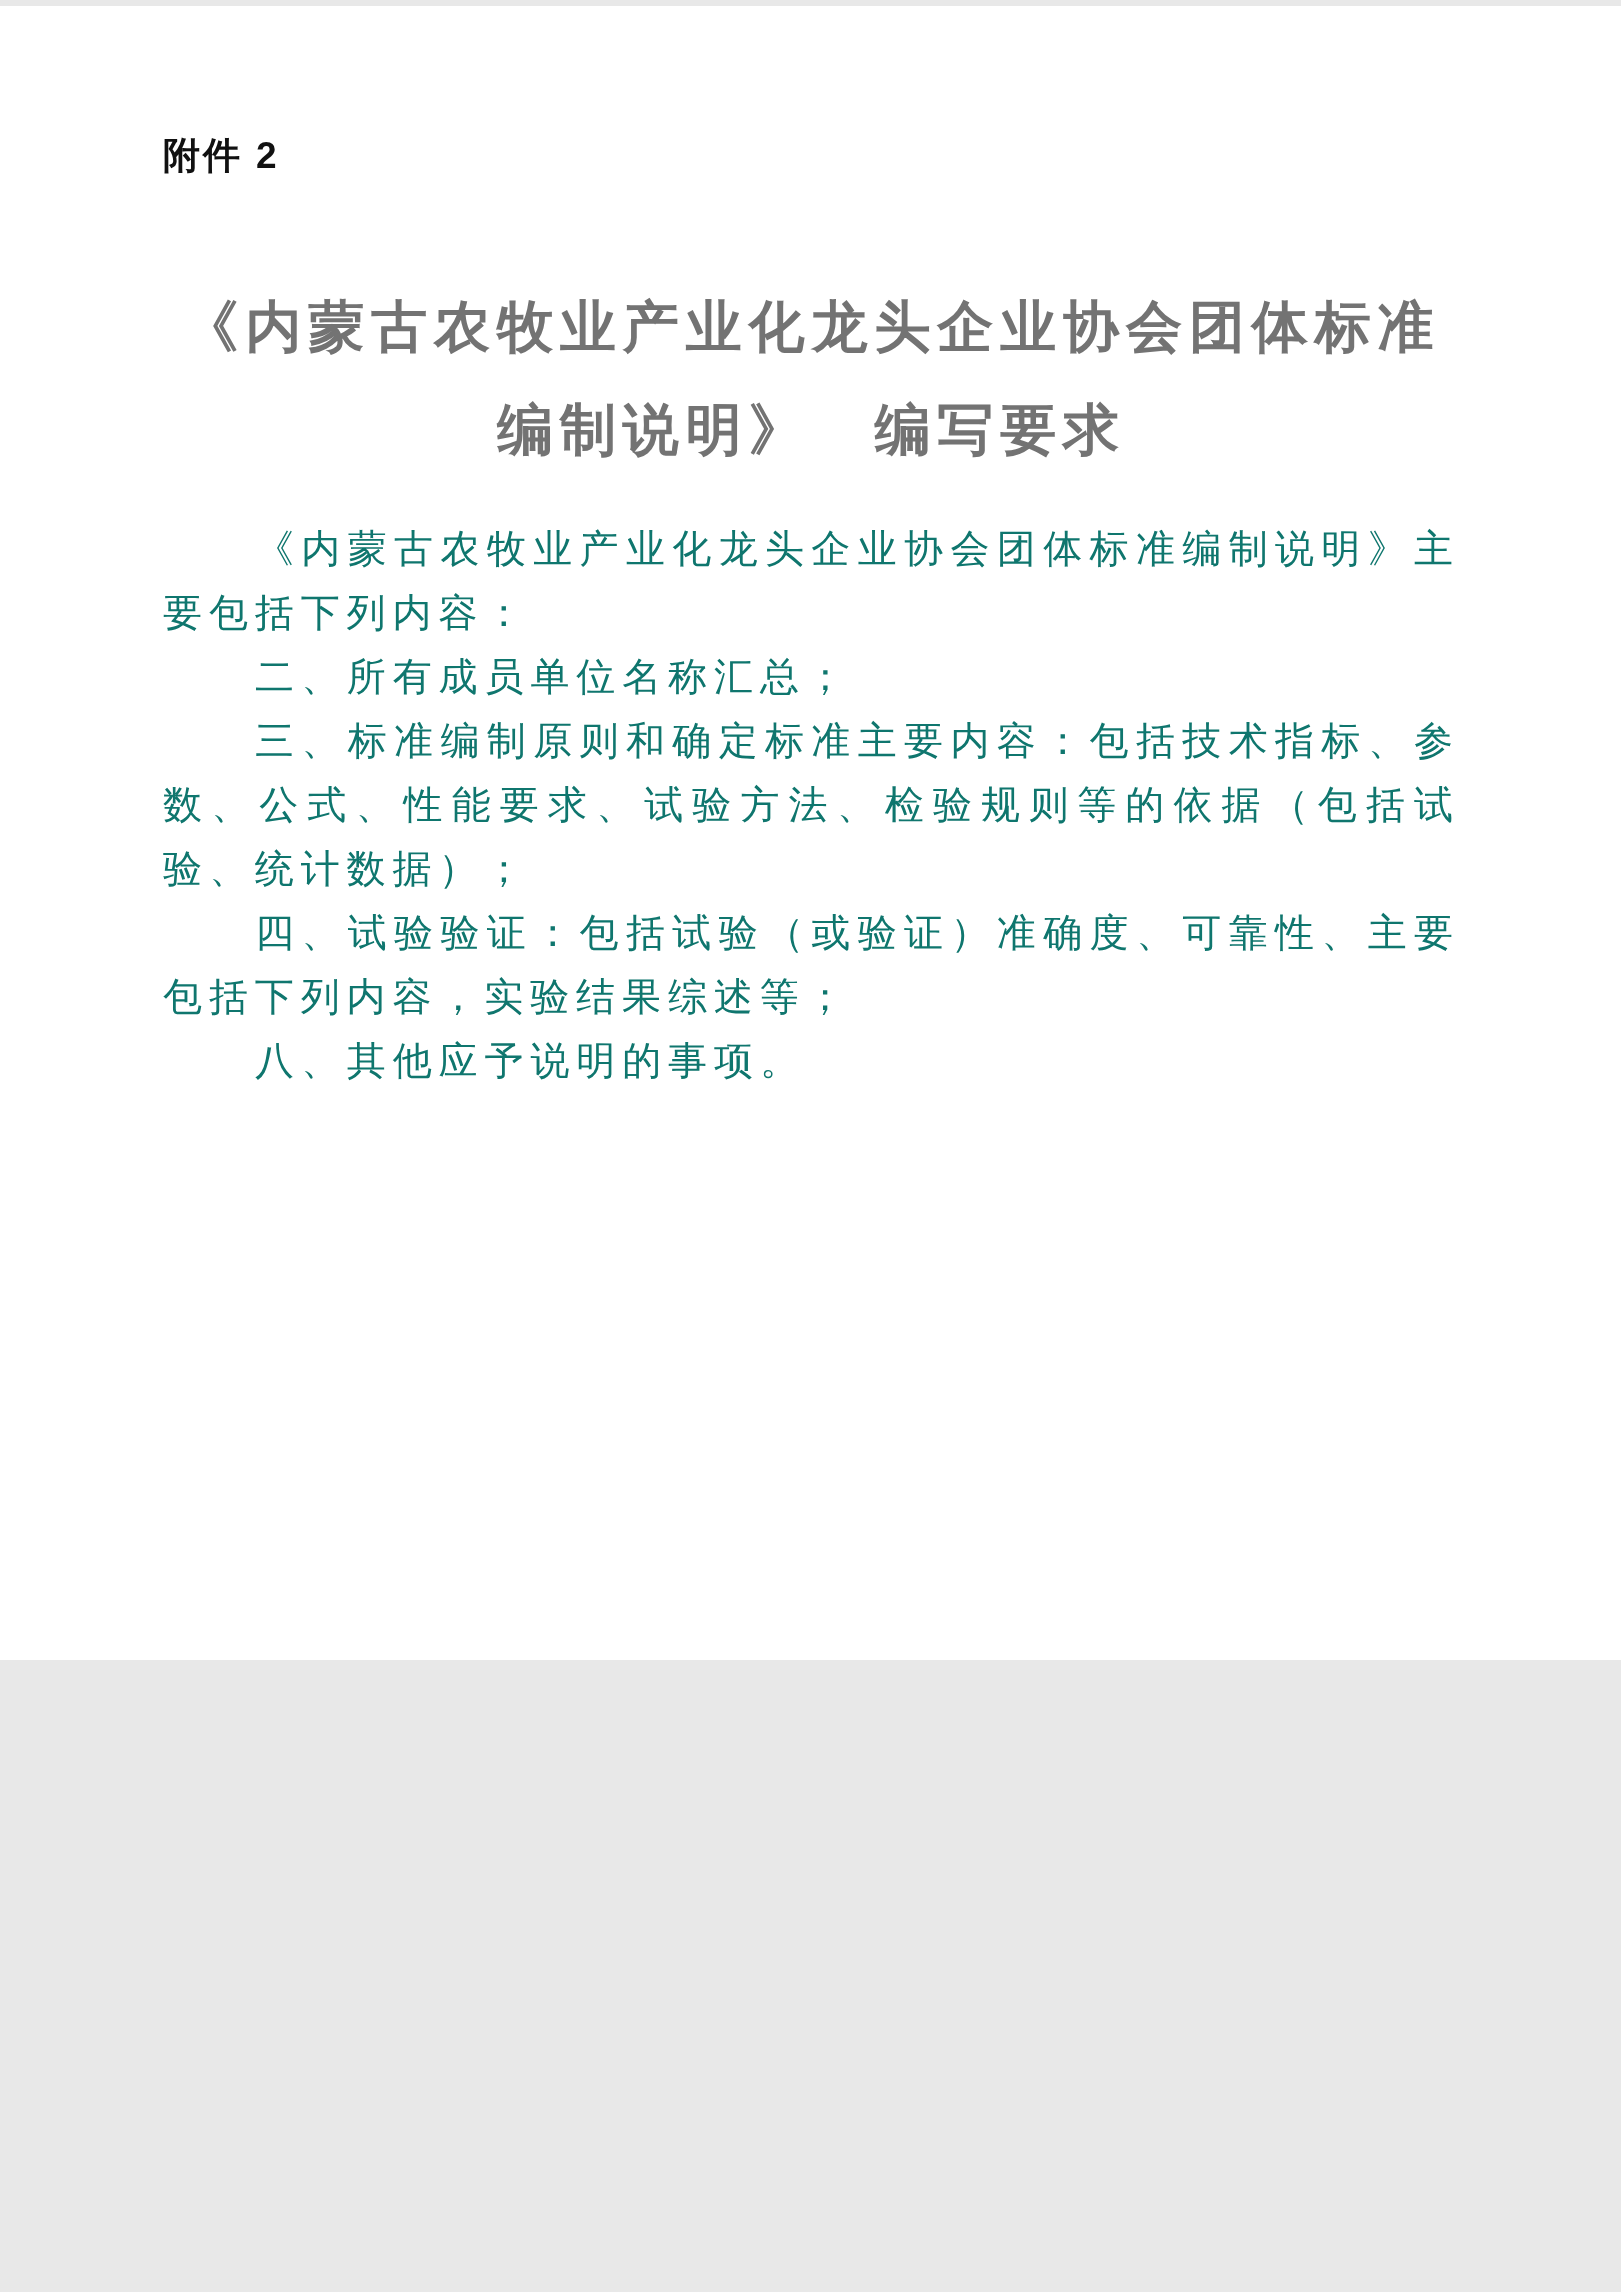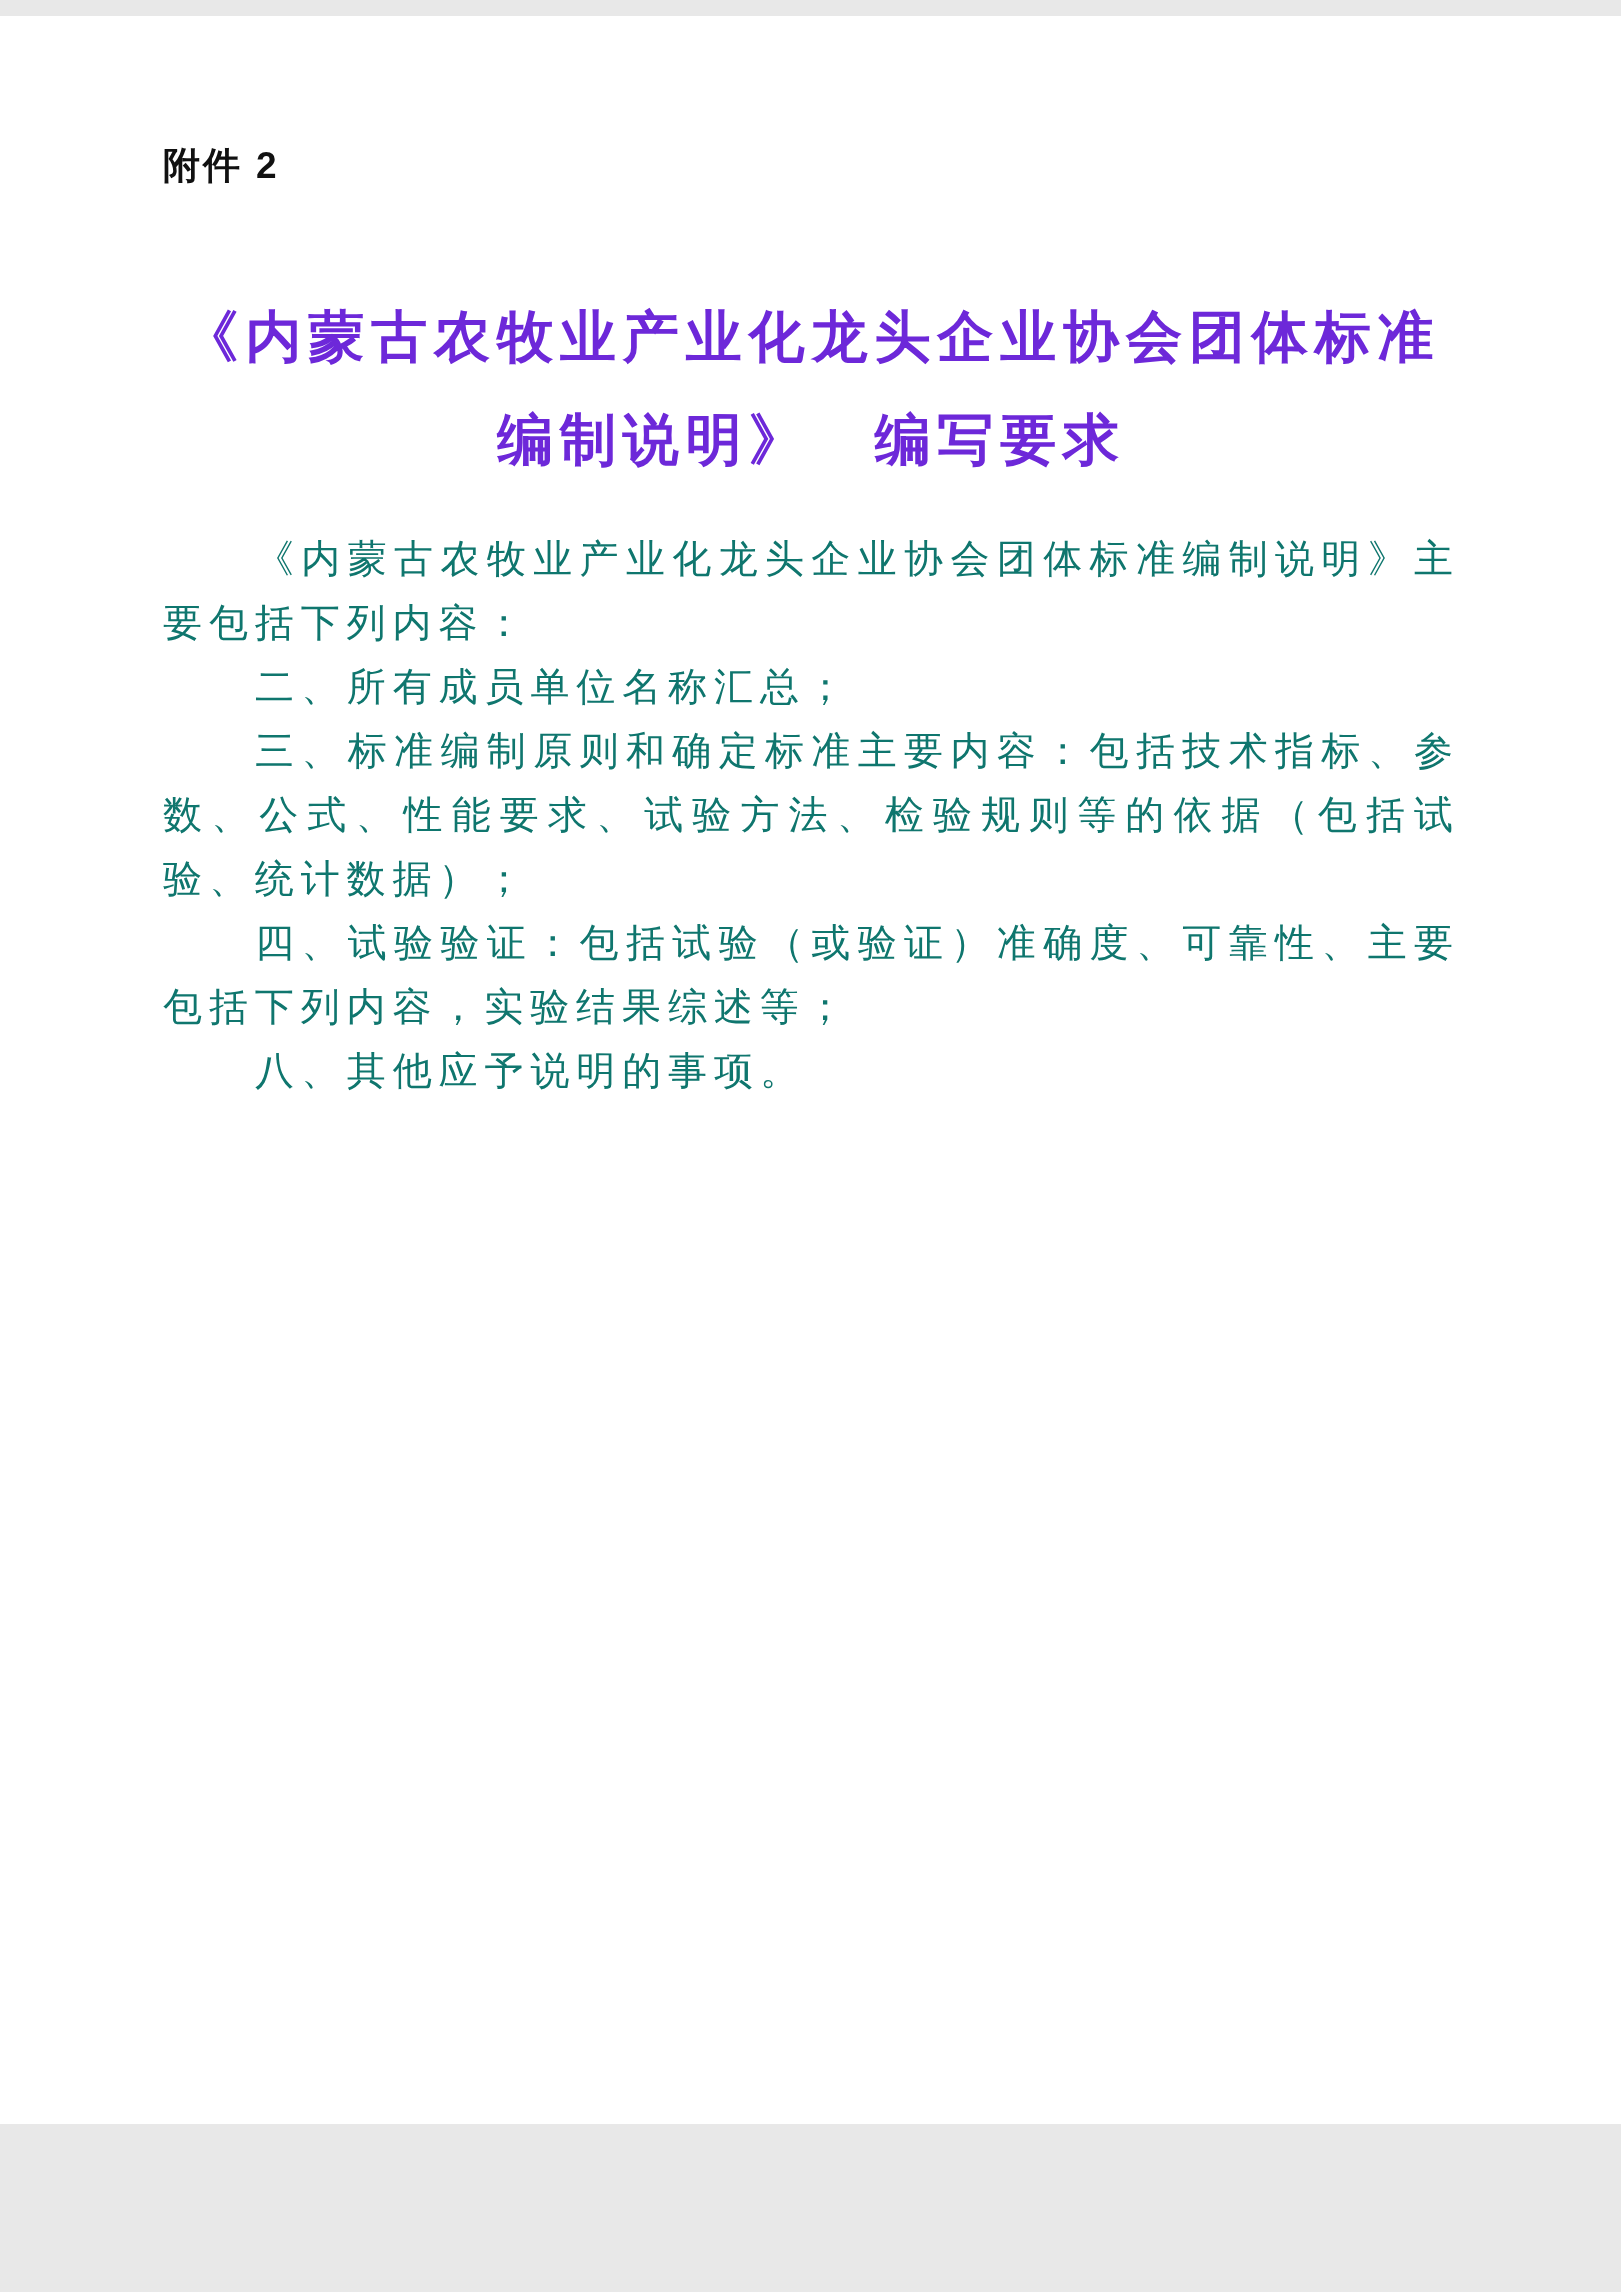--- a/index.html
+++ b/index.html
@@ -3,22 +3,22 @@
 <meta charset="utf-8">
 <style>
   html, body {
     margin: 0;
     padding: 0;
     background: #e8e8e8;
   }
   .page {
     position: relative;
     width: 1621px;
-    height: 2108px;
-    margin: 16px auto;
+    height: 1654px;
+    margin: 6px auto;
     background: #ffffff;
     color: #111111;
     overflow: hidden;
   }
   .content {
     padding: 125px 161px 0 163px; 
   }
   .attachment-label {
     font-family: "Liberation Sans", sans-serif;
     font-size: 37px;
@@ -28,21 +28,21 @@
     color: #111111;
   }
   .doc-title {
     margin-top: 96px;
     text-align: center;
     font-family: "Liberation Serif", serif;
     font-weight: 700;
     font-size: 56px;
     line-height: 103px;
     letter-spacing: 6.9px;
-    color: #6d28d9;
+    color: #737373;
   }
   .doc-title .title-line {
     display: block;
   }
   .doc-body {
     margin-top: 36px;
     font-family: Liberation Mono, monospace;
     font-size: 39px;
     line-height: 64px;
     letter-spacing: 6.9px;

